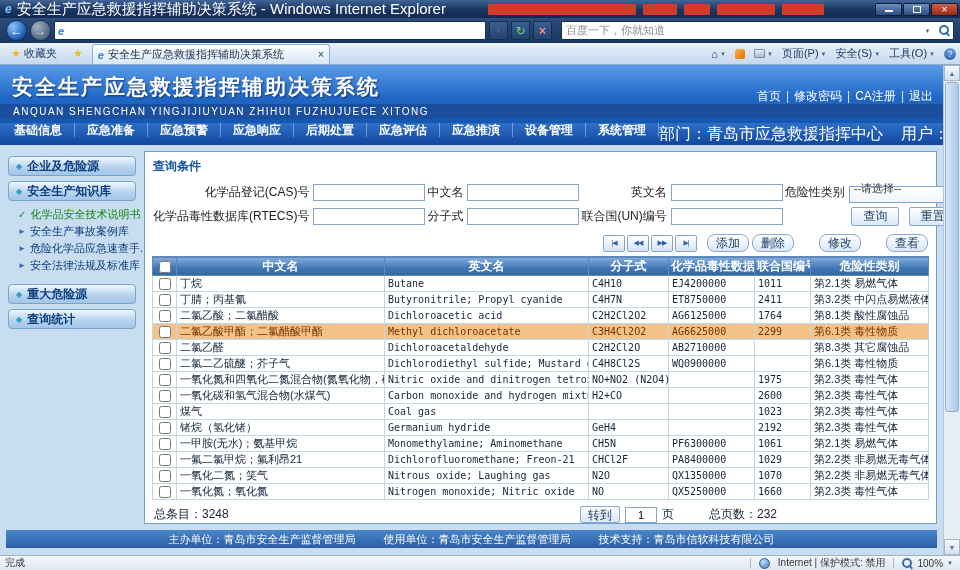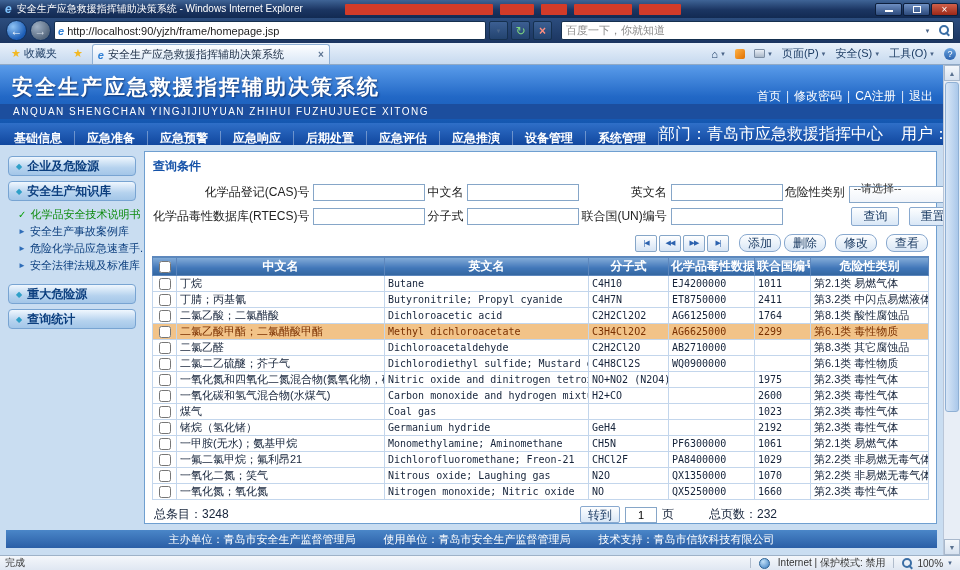--- a/index.html
+++ b/index.html
@@ -3,21 +3,21 @@
 <meta charset="utf-8">
 <style>
   * { margin:0; padding:0; box-sizing:border-box; }
   html,body { width:960px; height:570px; overflow:hidden; }
   body { font-family:"Liberation Sans","DejaVu Sans",sans-serif; font-size:12px; background:#c9ddf1; }
   .window { width:960px; height:570px; display:flex; flex-direction:column; background:#c9ddf1; }
 
   
   .titlebar { height:18px; flex:0 0 18px; background:linear-gradient(180deg,#3f6496,#1b3562 55%,#122a52); display:flex; align-items:center; padding:0 2px 0 5px; color:#fff; }
   .ie-logo { color:#7fc4ff; font-weight:bold; font-style:italic; font-size:12px; margin-right:5px; }
-  .win-title { font-size:10px; white-space:nowrap; }
+  .win-title { font-size:15px; white-space:nowrap; }
   .marks { display:flex; gap:7px; margin-left:42px; align-items:center; }
   .mark { height:11px; background:#d23b29; border-radius:1px; display:inline-block; }
   .m1{width:148px}.m2{width:34px}.m3{width:26px}.m4{width:58px}.m5{width:42px}
   .winbtns { margin-left:auto; display:flex; gap:1px; }
   .winbtn { width:27px; height:13px; display:flex; align-items:center; justify-content:center; font-size:9px; line-height:9px; color:#fff; border:1px solid #0d1f3c; border-radius:2px; background:linear-gradient(180deg,#6e8fc2,#2c4a7c); cursor:default; }
   .winbtn.close { background:linear-gradient(180deg,#d0604a,#9c2818); font-size:10px; }
   .minbar { width:8px; height:2px; background:#fff; display:inline-block; margin-top:4px; }
   .maxbox { width:8px; height:7px; border:1px solid #fff; display:inline-block; }
 
   .addressbar { height:25px; flex:0 0 25px; background:linear-gradient(180deg,#2c4d7e,#1b3560); display:flex; align-items:center; gap:3px; padding:0 6px; }
@@ -54,21 +54,21 @@
   .page-inner { height:100%; display:flex; flex-direction:column; }
 
   .app-header { height:58px; flex:0 0 58px; background:linear-gradient(180deg,#5a9cea 0%,#2268c6 55%,#1457b0 100%); color:#fff; position:relative; }
   .app-title { font-size:21px; font-weight:bold; letter-spacing:2px; padding:8px 0 3px 12px; text-shadow:1px 1px 2px rgba(0,10,40,.55); white-space:nowrap; }
   .app-pinyin { background:#1c4e9e; font-size:10px; letter-spacing:1.5px; padding:2px 0 2px 13px; white-space:nowrap; }
   .header-links { position:absolute; top:23px; right:10px; font-size:12px; display:flex; }
   .hlink { color:#fff; text-decoration:none; cursor:pointer; }
   .hlink + .hlink::before { content:"|"; margin:0 5px; color:#dce8f8; }
 
   .app-nav { height:22px; flex:0 0 22px; background:linear-gradient(180deg,#2f6fc8,#11479e); display:flex; align-items:center; color:#fff; padding:0 2px; }
-  .nav-items { display:flex; align-items:flex-end; height:100%; }
+  .nav-items { display:flex; align-items:flex-start; height:100%; }
   .nav-item { padding:0 12px; font-size:12px; font-weight:bold; border-right:1px solid rgba(255,255,255,.35); display:flex; align-items:center; height:14px; cursor:pointer; white-space:nowrap; }
   .nav-right { margin-left:auto; display:flex; gap:18px; font-size:16px; padding-right:8px; white-space:nowrap;text-align:right; }
 
   .app-body { flex:1; display:flex; gap:6px; padding:6px 6px 0 6px; min-height:0; }
   .sidebar { width:132px; flex:0 0 132px; }
   .side-btn { height:20px; margin:5px 2px; background:linear-gradient(180deg,#f0f7fe,#b5d2ee 60%,#a3c6e8); border:1px solid #78a4d2; border-radius:4px; display:flex; align-items:center; gap:5px; padding:0 7px; color:#0b3e7e; font-weight:bold; font-size:12px; cursor:pointer; white-space:nowrap; }
   .diamond { color:#2fa0c8; font-size:8px; }
   .side-sub { list-style:none; margin:3px 0 10px 12px; }
   .side-sub .sub-item { font-size:11px; color:#0b3e7e; padding:1px 0; display:flex; align-items:center; gap:4px; cursor:pointer; white-space:nowrap; }
   .side-sub .bullet { font-size:8px; color:#2f6db8; }
@@ -86,21 +86,21 @@
   .fsarrow { font-size:7px; color:#44648c; background:#d8e4f2; border:1px solid #9ab4d2; width:13px; height:13px; display:flex; align-items:center; justify-content:center; }
   .btncell { text-align:right; padding-right:3px !important; }
   .qbtn { height:19px; padding:0 11px; margin-left:6px; background:linear-gradient(180deg,#fdfeff,#d9e7f6); border:1px solid #89a9cf; border-radius:2px; font-size:12px; color:#1c3c64; cursor:pointer; font-family:inherit; }
   .qbtn.small { height:17px; padding:0 7px; margin-left:0; }
 
   .listbar { display:flex; justify-content:flex-end; align-items:center; padding:6px 1px 4px 0; }
   .pager { display:flex; gap:2px; margin-right:10px; }
   .pbtn { width:22px; height:17px; font-size:7px; letter-spacing:-1px; color:#2c62ae; background:linear-gradient(180deg,#fff,#d6e4f4); border:1px solid #86a6c8; border-radius:2px; cursor:pointer; }
   .actions { display:flex; gap:3px; }
   .act { width:42px; height:18px; background:linear-gradient(180deg,#fdfeff,#d9e7f6); border:1px solid #89a9cf; border-radius:8px; font-size:12px; color:#1c3c64; cursor:pointer; font-family:inherit; }
-  .actions .act:nth-of-type(3), .actions .act:nth-of-type(4) { margin-left:6px; }
+  .actions .act:nth-of-type(3), .actions .act:nth-of-type(4) { margin-left:22px; }
 
   .grid { width:100%; border-collapse:collapse; table-layout:fixed; }
   .grid th { background:linear-gradient(180deg,#85add9,#4076b8 60%,#33669f); color:#fff; font-size:12px; font-weight:bold; border:1px solid #5d87bd; height:19px; padding:0 2px; overflow:hidden; white-space:nowrap; }
   .grid td { border:1px solid #c3d6ec; font-size:11px; height:16px; line-height:15px; padding:0 3px; overflow:hidden; white-space:nowrap; color:#15233a; }
   .grid .chk { text-align:center; padding:0; }
   .grid input[type=checkbox] { width:12px; height:12px; vertical-align:middle; }
   .grid td.en, .grid td.mono { font-family:"DejaVu Sans Mono","Liberation Mono",monospace; font-size:10px; }
   .grid tr.highlight td { background:#f2c388; color:#7a3000; }
 
   .summary { display:flex; align-items:center; padding:6px 2px 2px 2px; font-size:12px; color:#15233a; }
@@ -145,21 +145,20 @@
         </span>
       <span class="winbtn close">×</span>
     </span>
   </div>
 
   <div class="addressbar">
     <span class="navbtn">←</span>
     <span class="navbtn disabled">→</span>
     <span class="addrfield">
       <span class="favicon">e</span>
-      <input type="text" class="urlinput" value="http://localhost:90/yjzh/frame/homepage.jsp" style="">
     </span>
     <span class="abtn">
         <span class="dd">▼</span>
       </span>
     <span class="abtn refresh">↻</span>
     <span class="abtn stop">×</span>
     <span class="searchbox">
       <input type="text" class="searchinput" value="百度一下，你就知道" style="">
       <span class="sbtn">
           <span class="dd">▼</span>

